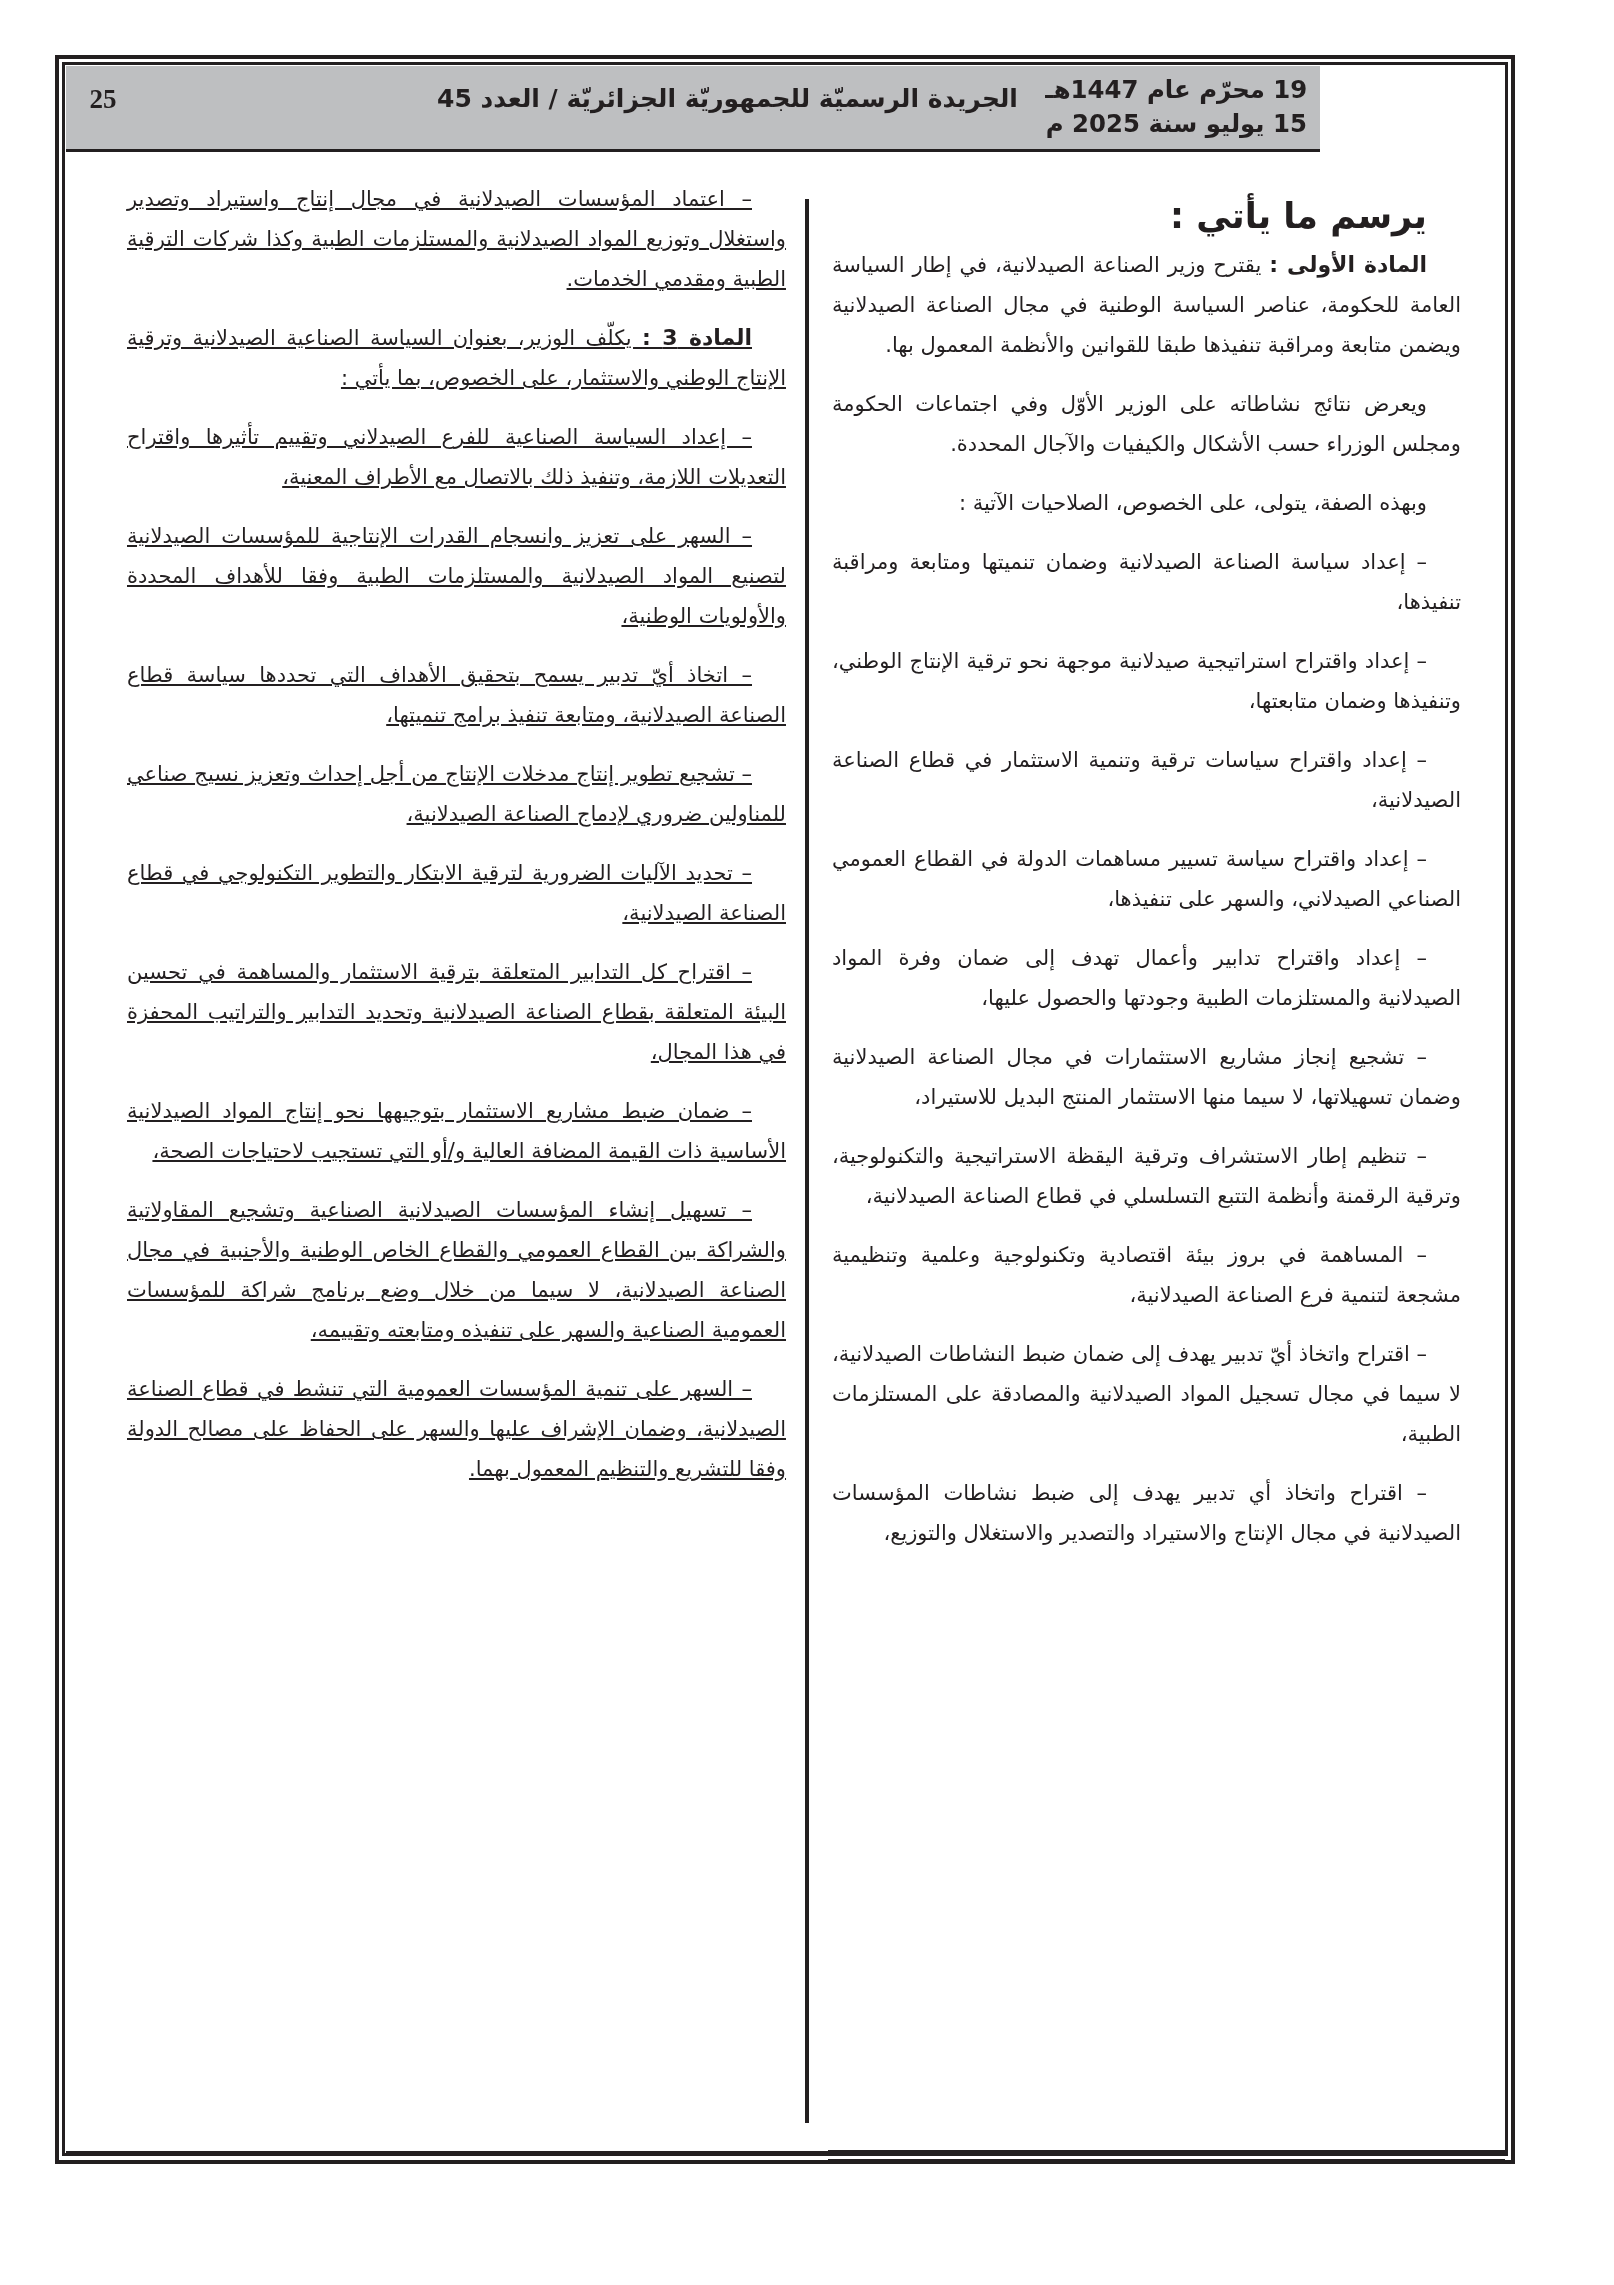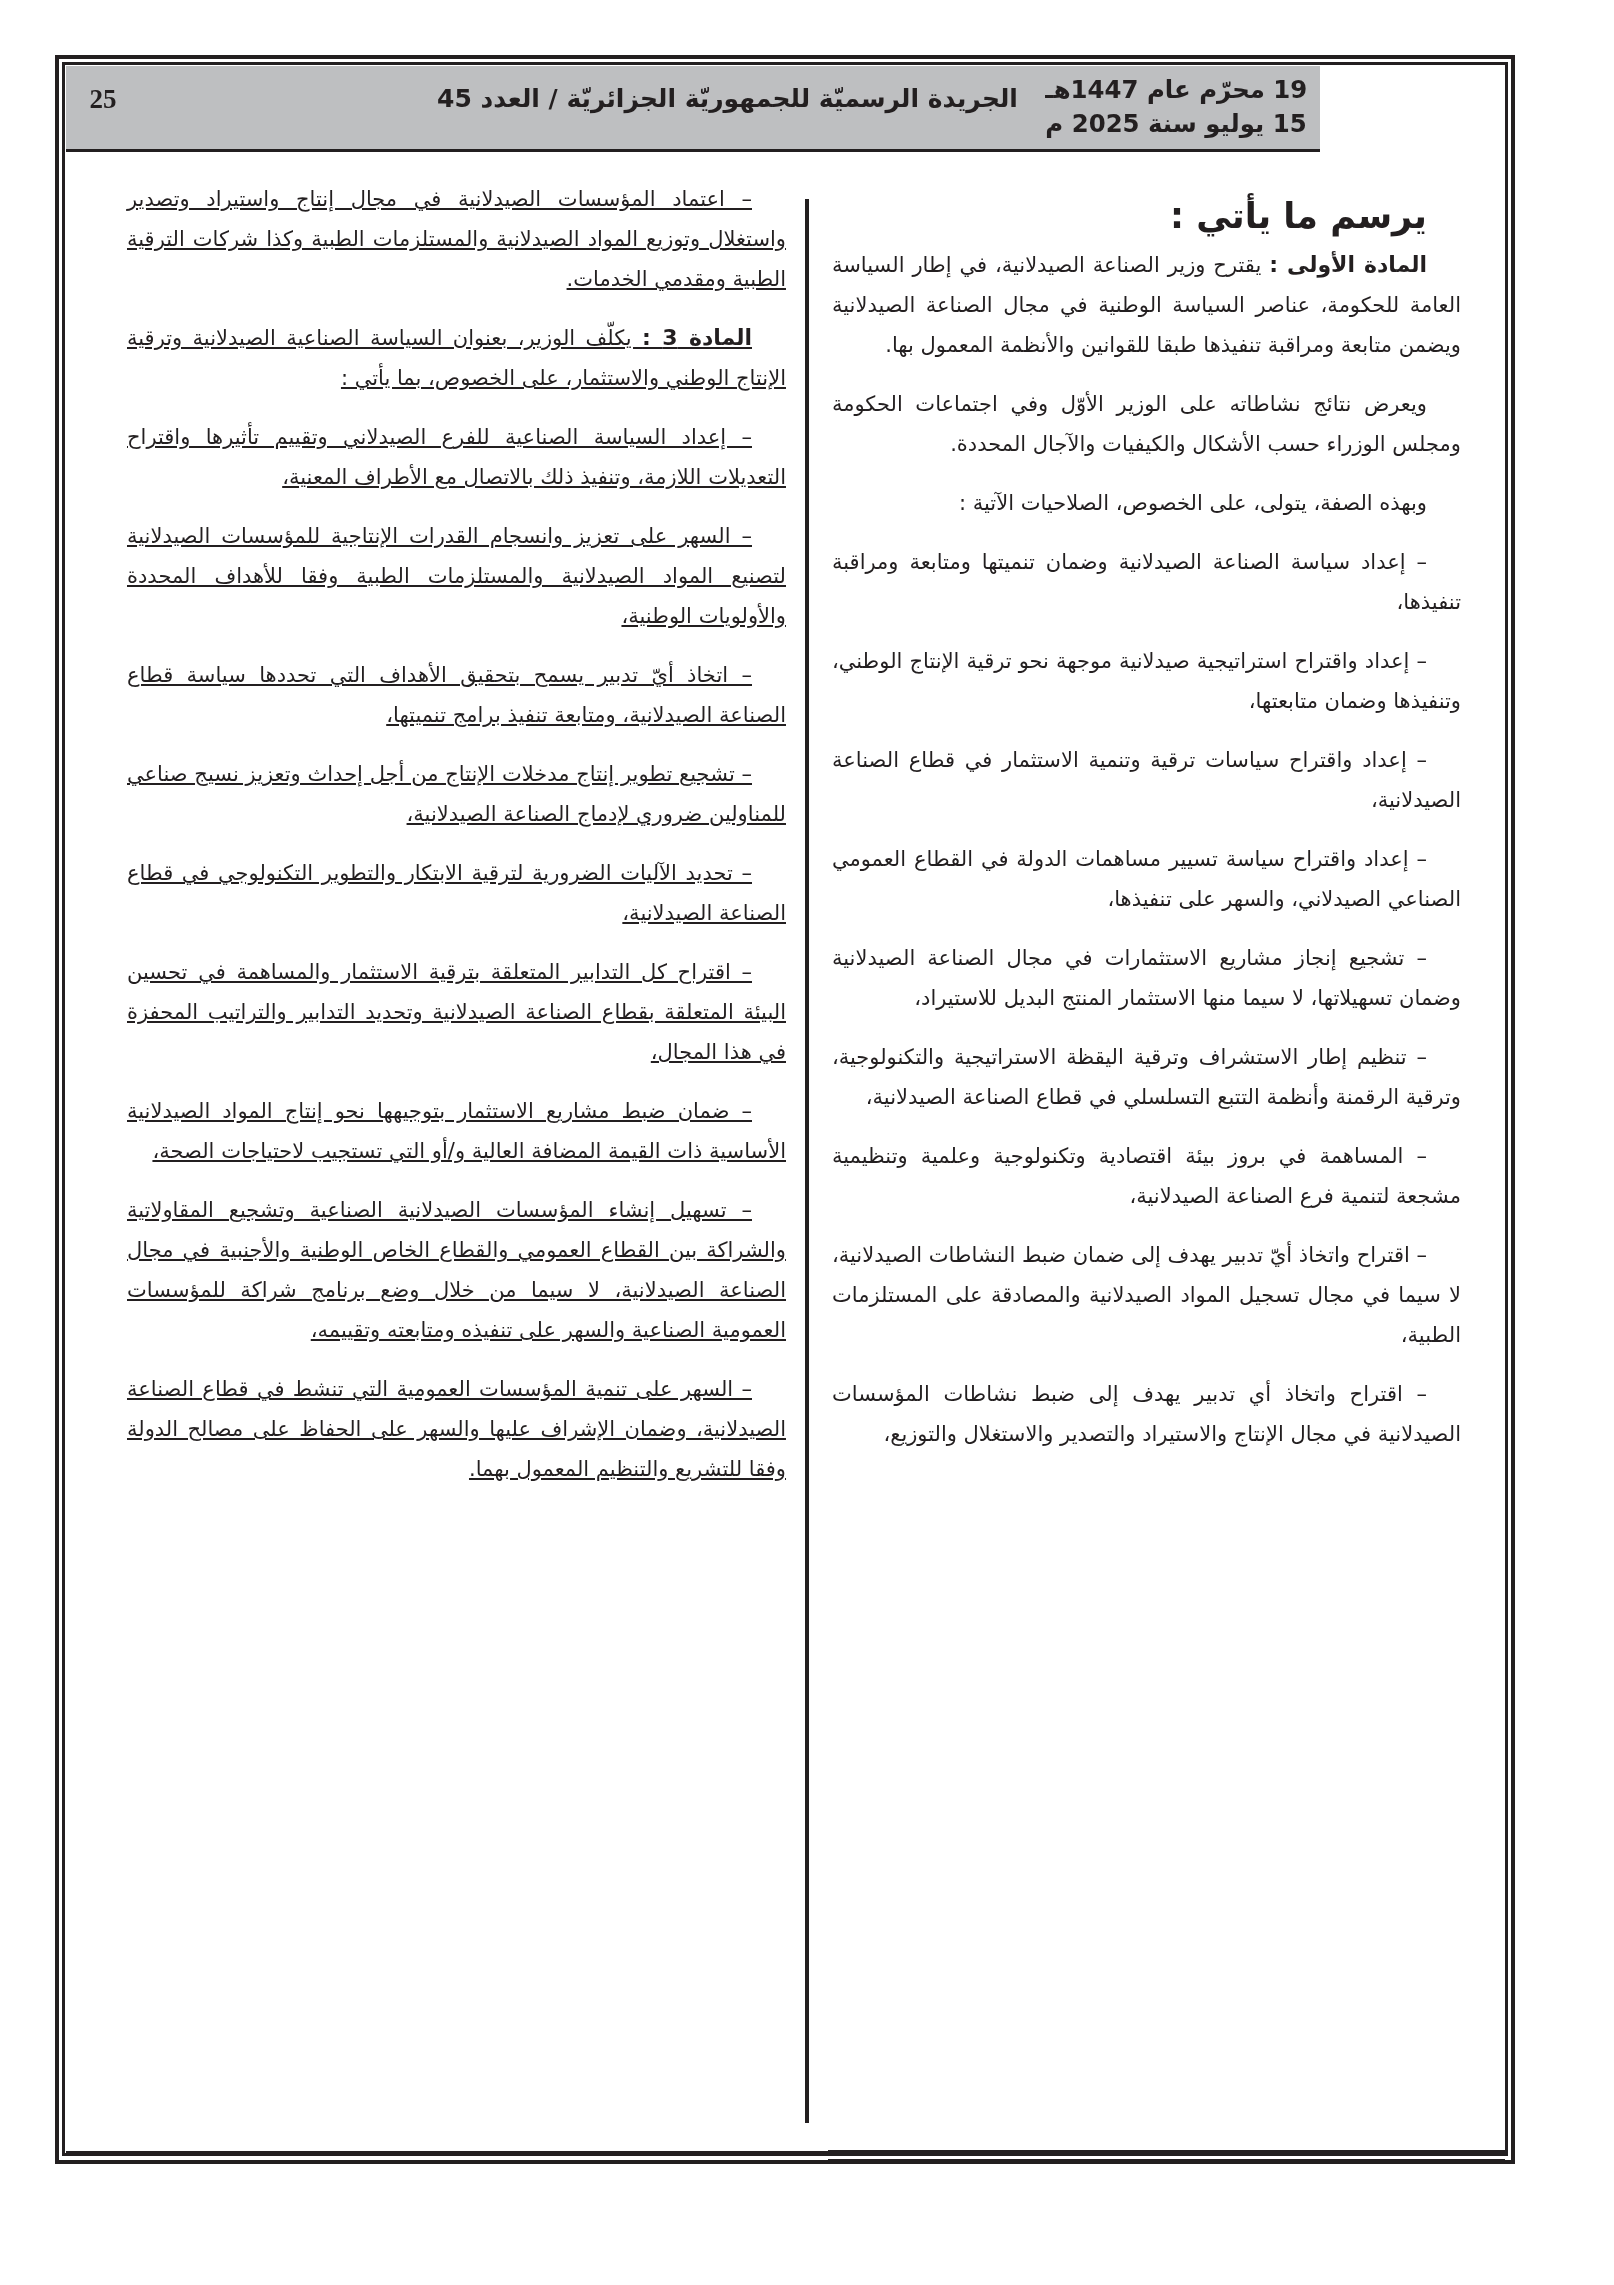--- a/index.html
+++ b/index.html
@@ -61,21 +61,21 @@
       font-family: "DejaVu Sans", sans-serif;
       font-weight: bold;
       font-size: 25px;
       direction: rtl;
       letter-spacing: -0.5px;
     }
     .header-date {
       position: absolute;
       right: 12.7px;
       top: 7.2px;
-      text-align: left;
+      text-align: center;
       direction: rtl;
       font-family: "DejaVu Sans", sans-serif;
       font-weight: bold;
       font-size: 24.4px;
       line-height: 34px;
     }
     .column-divider {
       position: absolute;
       left: 805px;
       top: 199px;
@@ -148,20 +148,21 @@
 <div class="column col-right">
   <div class="decree-heading">يرسم ما يأتي :</div>
   <div id="right-paras">
       <p class="para"><span class="lead">المادة الأولى :</span><span> يقترح وزير الصناعة الصيدلانية، في إطار السياسة العامة للحكومة، عناصر السياسة الوطنية في مجال الصناعة الصيدلانية ويضمن متابعة ومراقبة تنفيذها طبقا للقوانين والأنظمة المعمول بها.</span></p>
       <p class="para"><span>ويعرض نتائج نشاطاته على الوزير الأوّل وفي اجتماعات الحكومة ومجلس الوزراء حسب الأشكال والكيفيات والآجال المحددة.</span></p>
       <p class="para"><span>وبهذه الصفة، يتولى، على الخصوص، الصلاحيات الآتية :</span></p>
       <p class="para"><span>– إعداد سياسة الصناعة الصيدلانية وضمان تنميتها ومتابعة ومراقبة تنفيذها،</span></p>
       <p class="para"><span>– إعداد واقتراح استراتيجية صيدلانية موجهة نحو ترقية الإنتاج الوطني، وتنفيذها وضمان متابعتها،</span></p>
       <p class="para"><span>– إعداد واقتراح سياسات ترقية وتنمية الاستثمار في قطاع الصناعة الصيدلانية،</span></p>
       <p class="para"><span>– إعداد واقتراح سياسة تسيير مساهمات الدولة في القطاع العمومي الصناعي الصيدلاني، والسهر على تنفيذها،</span></p>
+      <p class="para"><span>– إعداد واقتراح تدابير وأعمال تهدف إلى ضمان وفرة المواد الصيدلانية والمستلزمات الطبية وجودتها والحصول عليها،</span></p>
       <p class="para"><span>– تشجيع إنجاز مشاريع الاستثمارات في مجال الصناعة الصيدلانية وضمان تسهيلاتها، لا سيما منها الاستثمار المنتج البديل للاستيراد،</span></p>
       <p class="para"><span>– تنظيم إطار الاستشراف وترقية اليقظة الاستراتيجية والتكنولوجية، وترقية الرقمنة وأنظمة التتبع التسلسلي في قطاع الصناعة الصيدلانية،</span></p>
       <p class="para"><span>– المساهمة في بروز بيئة اقتصادية وتكنولوجية وعلمية وتنظيمية مشجعة لتنمية فرع الصناعة الصيدلانية،</span></p>
       <p class="para"><span>– اقتراح واتخاذ أيّ تدبير يهدف إلى ضمان ضبط النشاطات الصيدلانية، لا سيما في مجال تسجيل المواد الصيدلانية والمصادقة على المستلزمات الطبية،</span></p>
       <p class="para"><span>– اقتراح واتخاذ أي تدبير يهدف إلى ضبط نشاطات المؤسسات الصيدلانية في مجال الإنتاج والاستيراد والتصدير والاستغلال والتوزيع،</span></p>
     </div>
 </div>
 
 <div class="column col-left">
   <div id="left-paras">

